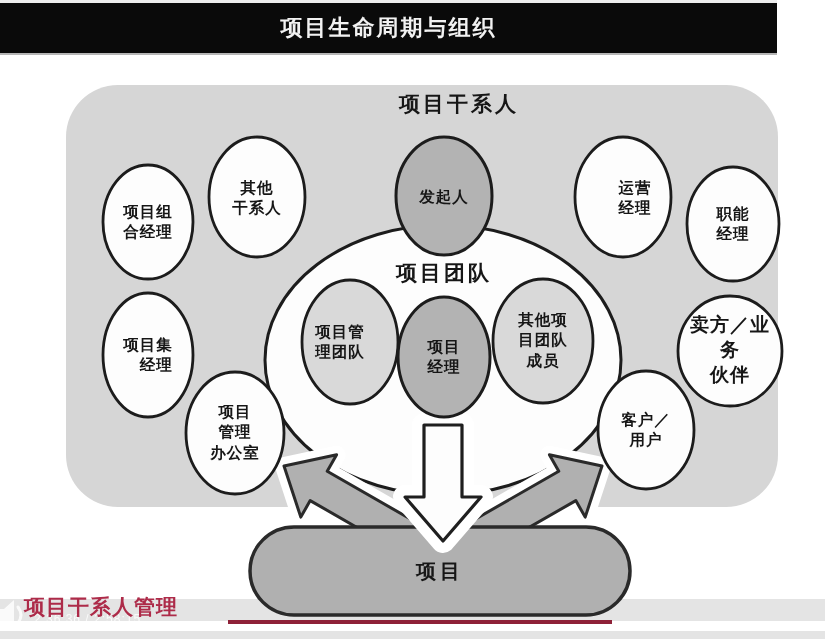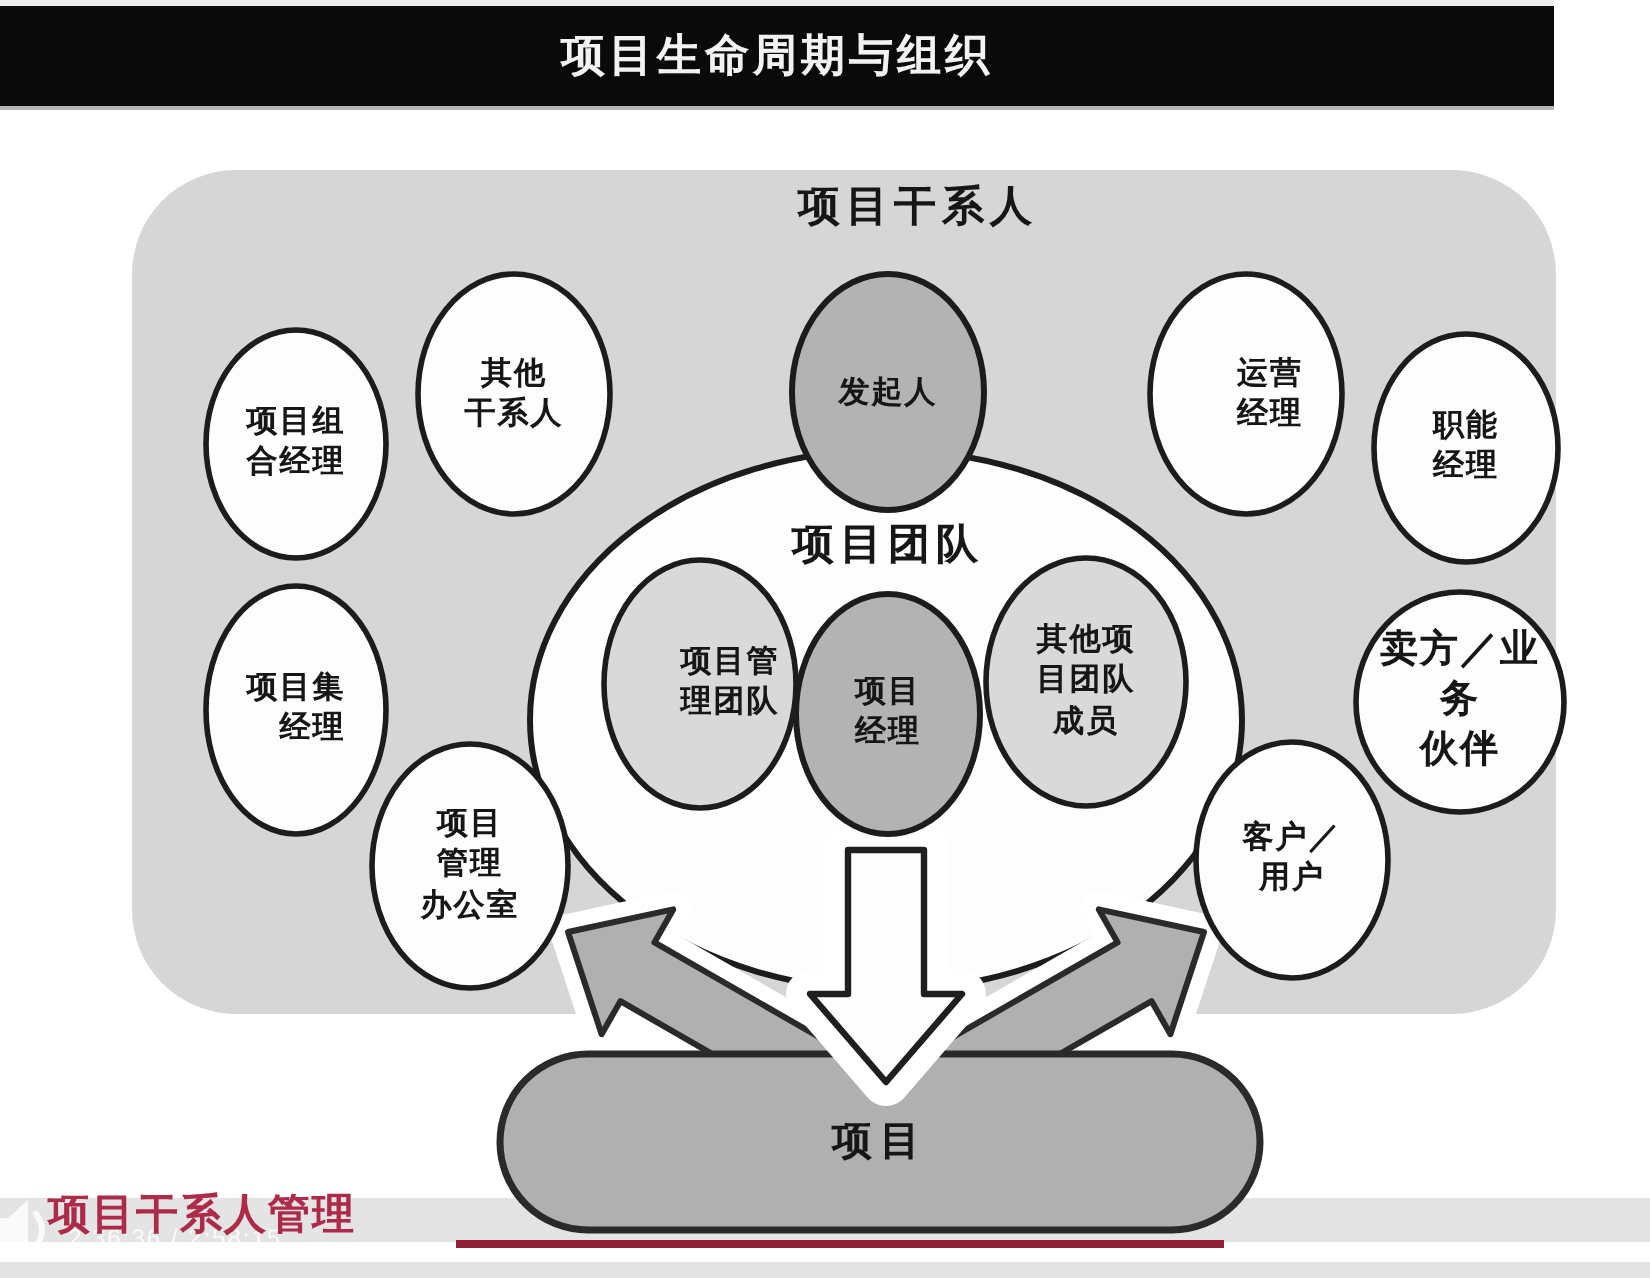--- a/index.html
+++ b/index.html
@@ -108,21 +108,21 @@
 管理
 办公室</div>
 <div class="lbl" style="left:635px;top:198px;">运营
 经理</div>
 <div class="lbl" style="left:733px;top:224px;">职能
 经理</div>
 <div class="lbl" style="left:730px;top:350px;font-size:19px;">卖方／业务
 伙伴</div>
 <div class="lbl" style="left:646px;top:430px;">客户／
 用户</div>
-<div class="lbl" style="left:365px;top:342px;">项目管
+<div class="lbl" style="left:340px;top:342px;">项目管
 理团队</div>
 <div class="lbl" style="left:444px;top:357px;">项目
 经理</div>
 <div class="lbl" style="left:543px;top:341px;">其他项
 目团队
 成员</div>
 <div class="lbl lbl-box" style="left:440px;top:571px;">项目</div>
 
 <div class="band band1"></div>
 <div class="band band2"></div>

